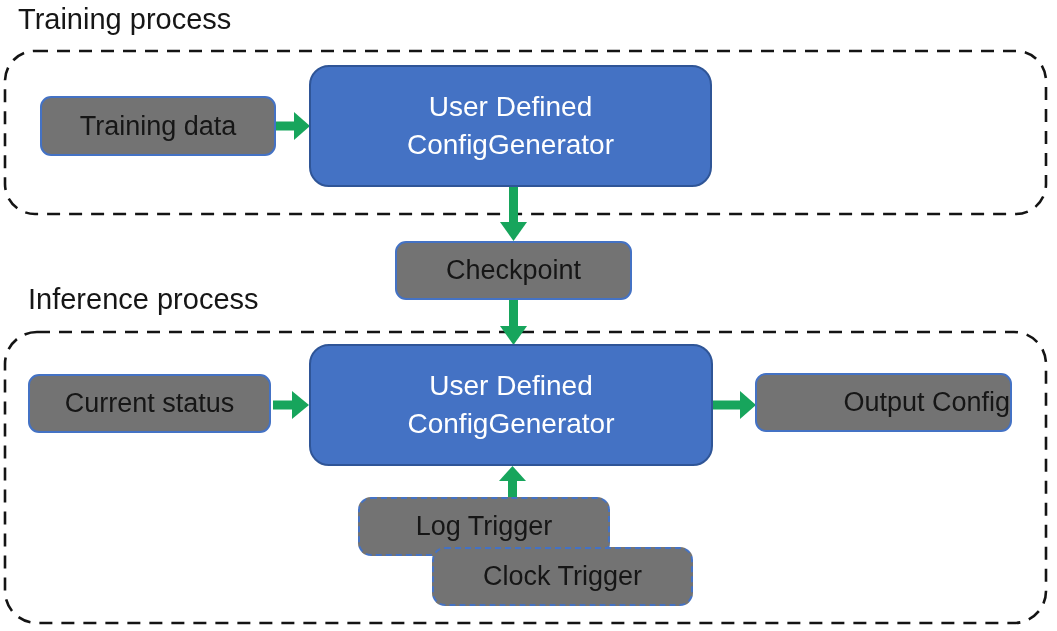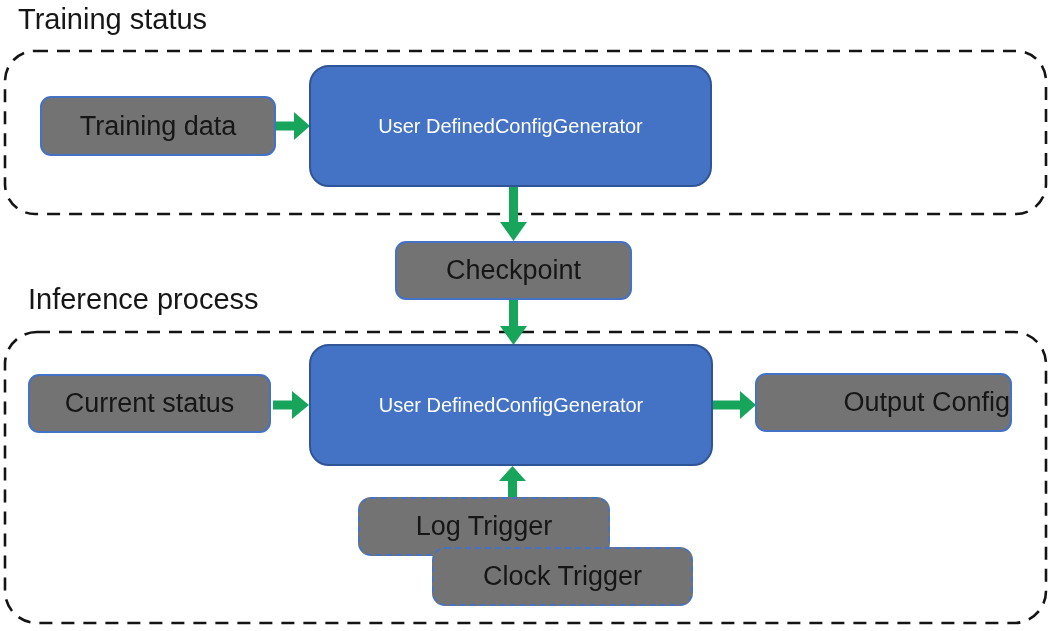--- a/index.html
+++ b/index.html
@@ -40,29 +40,29 @@
     z-index: 2;
   }
   .box.light { border-radius: 11px; }
   .box.trigger {
     border: 2px dashed #4472C4;
     border-radius: 13px;
   }
   .generator {
     position: absolute;
     display: flex;
-    flex-direction: row;
+    flex-direction: column;
     align-items: center;
     justify-content: center;
     text-align: center;
     background: #4472C4;
     border: 2.5px solid #2F5597;
     border-radius: 20px;
     color: #ffffff;
-    font-size: 20px;
+    font-size: 28px;
     line-height: 38px;
     z-index: 1;
     white-space: nowrap;
   }
   
   #training-label   { left: 18px;  top: 3px; }
   #inference-label  { left: 28px;  top: 283px; }
   #training-data    { left: 40px;  top: 96px;  width: 236px; height: 60px; }
   #gen-training     { left: 309px; top: 65px;  width: 403px; height: 122px; }
   #checkpoint       { left: 395px; top: 241px; width: 237px; height: 59px; }
@@ -106,21 +106,21 @@
       <rect x="712" y="400.5" width="29" height="9"></rect>
       <polygon points="740,391 756,405 740,419"></polygon>
     </g>
 
     <g fill="#17A55C">
       <polygon points="512.5,466 499,481 526,481"></polygon>
       <rect x="508" y="480" width="9" height="18"></rect>
     </g>
   </svg>
 
-  <div class="section-label" id="training-label">Training status</div>
+  <div class="section-label" id="training-label">Training process</div>
 
   <div class="section-label" id="inference-label">Inference process</div>
 
   <div class="box light" id="training-data">
     <span>Training data</span>
   </div>
 
   <div class="generator" id="gen-training">
     <span>User Defined</span>
     <span>ConfigGenerator</span>

